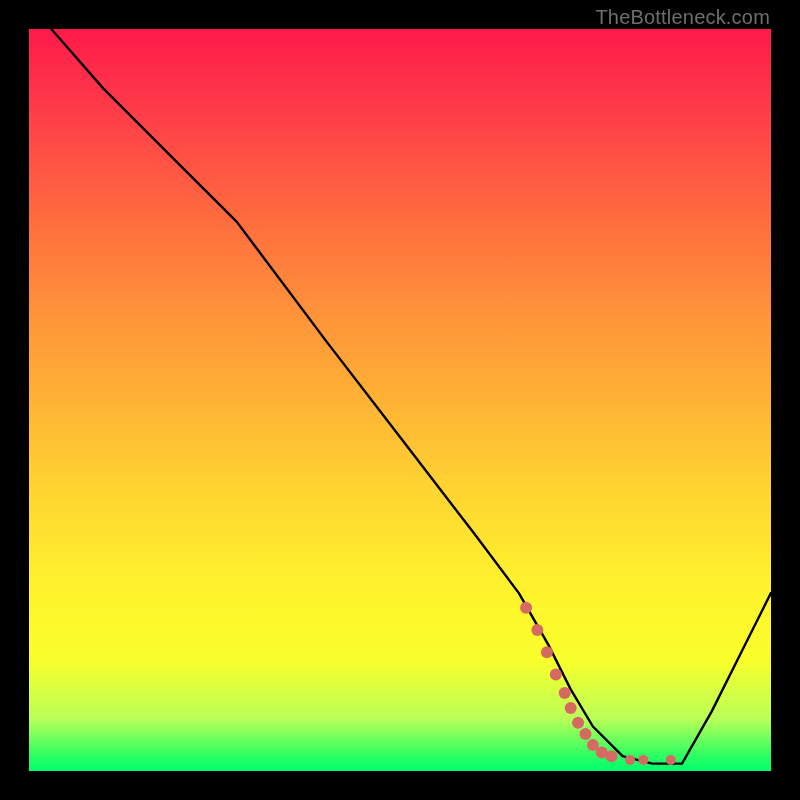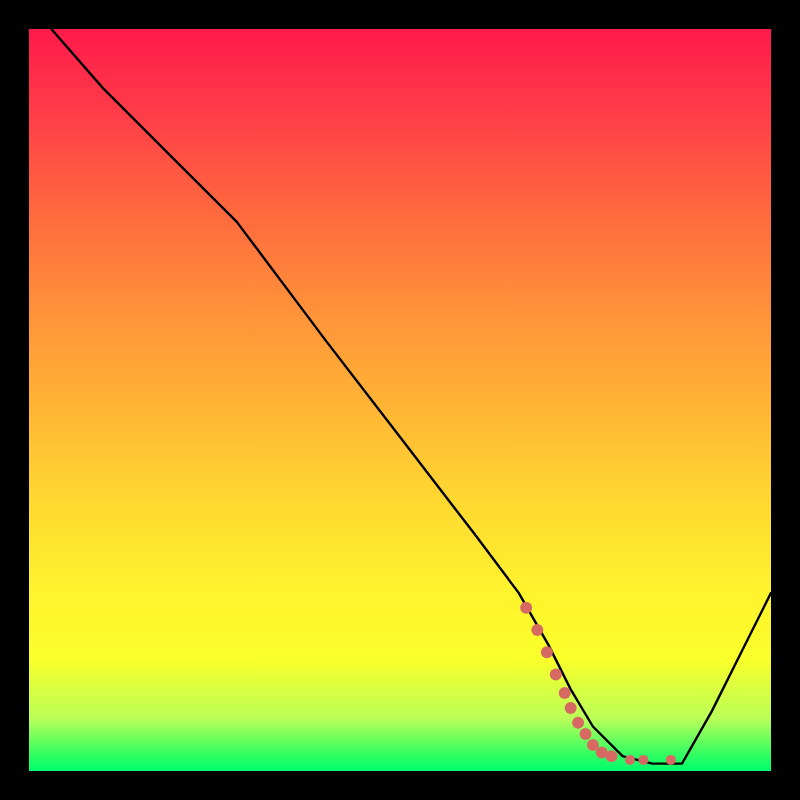--- a/index.html
+++ b/index.html
@@ -74,13 +74,14 @@
         <circle cx="556.5" cy="704.9" r="6" fill="#d66a62"></circle>
         <circle cx="563.9" cy="716.0" r="6" fill="#d66a62"></circle>
         <circle cx="572.8" cy="723.5" r="6" fill="#d66a62"></circle>
         <circle cx="582.5" cy="727.2" r="6" fill="#d66a62"></circle>
         <circle cx="601.0" cy="730.9" r="5" fill="#d66a62"></circle>
         <circle cx="614.4" cy="730.9" r="5" fill="#d66a62"></circle>
         <circle cx="641.8" cy="730.9" r="5" fill="#d66a62"></circle>
       </g>
   </svg>
 
+  <div class="attribution">TheBottleneck.com</div>
 </div>
 
 </body></html>

